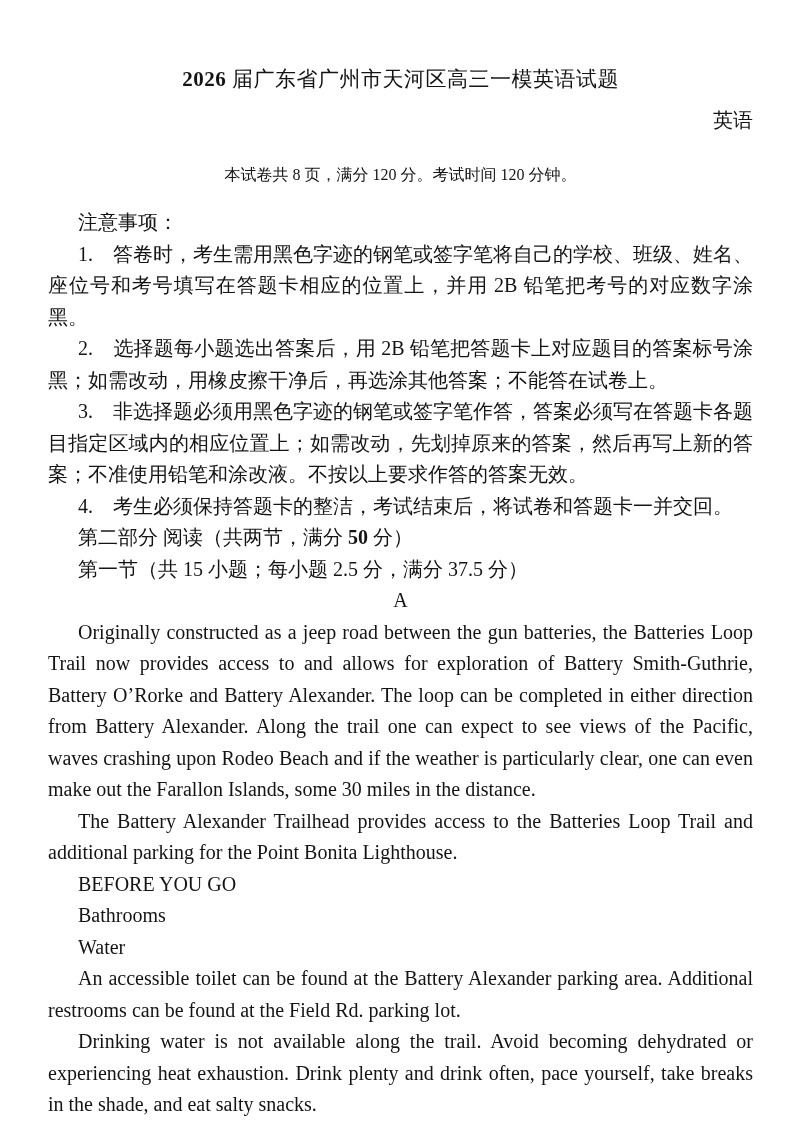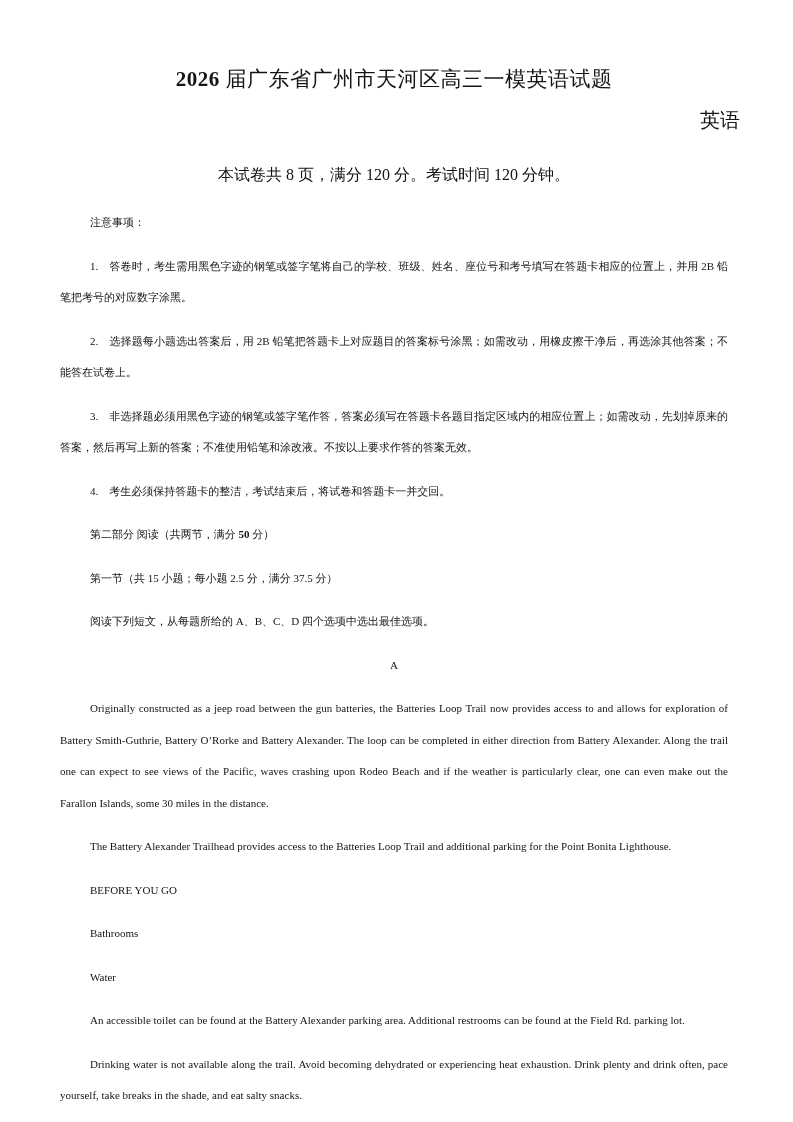--- a/index.html
+++ b/index.html
@@ -7,21 +7,21 @@
     padding: 0;
     background: #ffffff;
   }
   .page {
     position: relative;
     width: 793px;
     height: 1122px;
     margin: 0 auto;
     background: #ffffff;
     box-sizing: border-box;
-    padding: 60px 53px 0 48px;
+    padding: 60px 40px 0 48px;
     color: #141414;
     font-family: "Liberation Serif", "DejaVu Serif", serif;
     overflow: hidden;
   }
   .doc-title {
     margin: 0;
     text-align: center;
     font-size: 21px;
     line-height: 38px;
     font-weight: normal;
@@ -35,22 +35,22 @@
     line-height: 44px;
     font-weight: normal;
   }
   .exam-info {
     margin: 16px;
     text-align: center;
     font-size: 16px;
     line-height: 33px;
   }
   .content p {
-    margin: 12px;
-    font-size: 11px;
+    margin: 0;
+    font-size: 20px;
     line-height: 31.5px;
     text-align: justify;
   }
   .indent { text-indent: 30px; }
   .center  { text-align: center !important; text-indent: 0; }
   .bold    { font-weight: bold; }
 </style>
 </head>
 <body>
 
@@ -68,21 +68,20 @@
 
     <p class="indent">1.　答卷时，考生需用黑色字迹的钢笔或签字笔将自己的学校、班级、姓名、座位号和考号填写在答题卡相应的位置上，并用 2B 铅笔把考号的对应数字涂黑。</p>
     <p class="indent">2.　选择题每小题选出答案后，用 2B 铅笔把答题卡上对应题目的答案标号涂黑；如需改动，用橡皮擦干净后，再选涂其他答案；不能答在试卷上。</p>
     <p class="indent">3.　非选择题必须用黑色字迹的钢笔或签字笔作答，答案必须写在答题卡各题目指定区域内的相应位置上；如需改动，先划掉原来的答案，然后再写上新的答案；不准使用铅笔和涂改液。不按以上要求作答的答案无效。</p>
     <p class="indent">4.　考生必须保持答题卡的整洁，考试结束后，将试卷和答题卡一并交回。</p>
 
     <p class="indent"><span>第二部分 阅读（共两节，满分 </span><span class="bold">50</span><span> 分）</span></p>
 
     <p class="indent">第一节（共 15 小题；每小题 2.5 分，满分 37.5 分）</p>
 
-    <p class="indent">阅读下列短文，从每题所给的 A、B、C、D 四个选项中选出最佳选项。</p>
 
     <p class="center">A</p>
 
     <p class="indent">Originally constructed as a jeep road between the gun batteries, the Batteries Loop Trail now provides access to and allows for exploration of Battery Smith-Guthrie, Battery O’Rorke and Battery Alexander. The loop can be completed in either direction from Battery Alexander. Along the trail one can expect to see views of the Pacific, waves crashing upon Rodeo Beach and if the weather is particularly clear, one can even make out the Farallon Islands, some 30 miles in the distance.</p>
 
     <p class="indent">The Battery Alexander Trailhead provides access to the Batteries Loop Trail and additional parking for the Point Bonita Lighthouse.</p>
 
     <p class="indent">BEFORE YOU GO</p>
 
     <p class="indent">Bathrooms</p>

